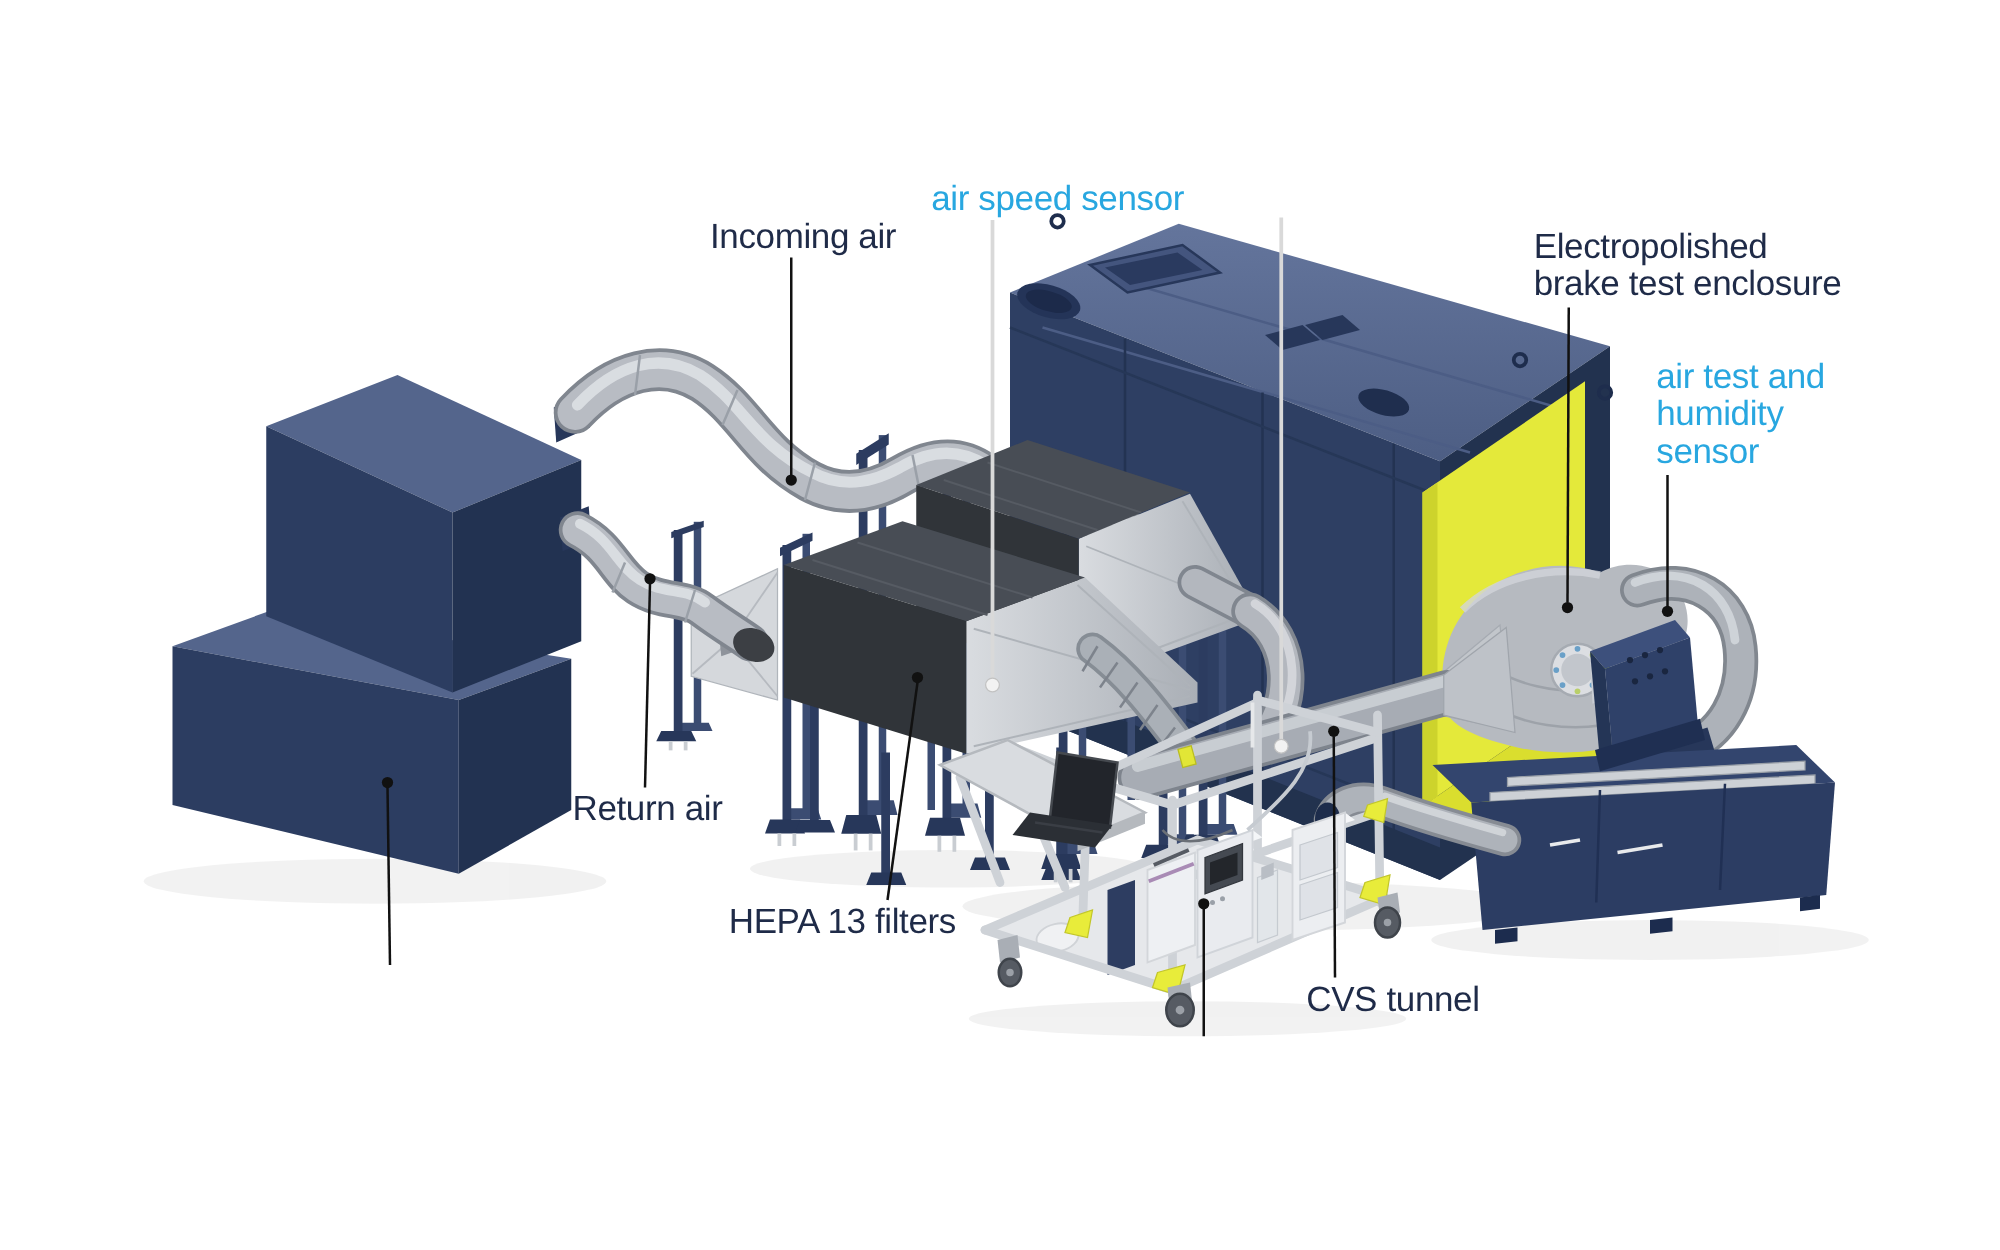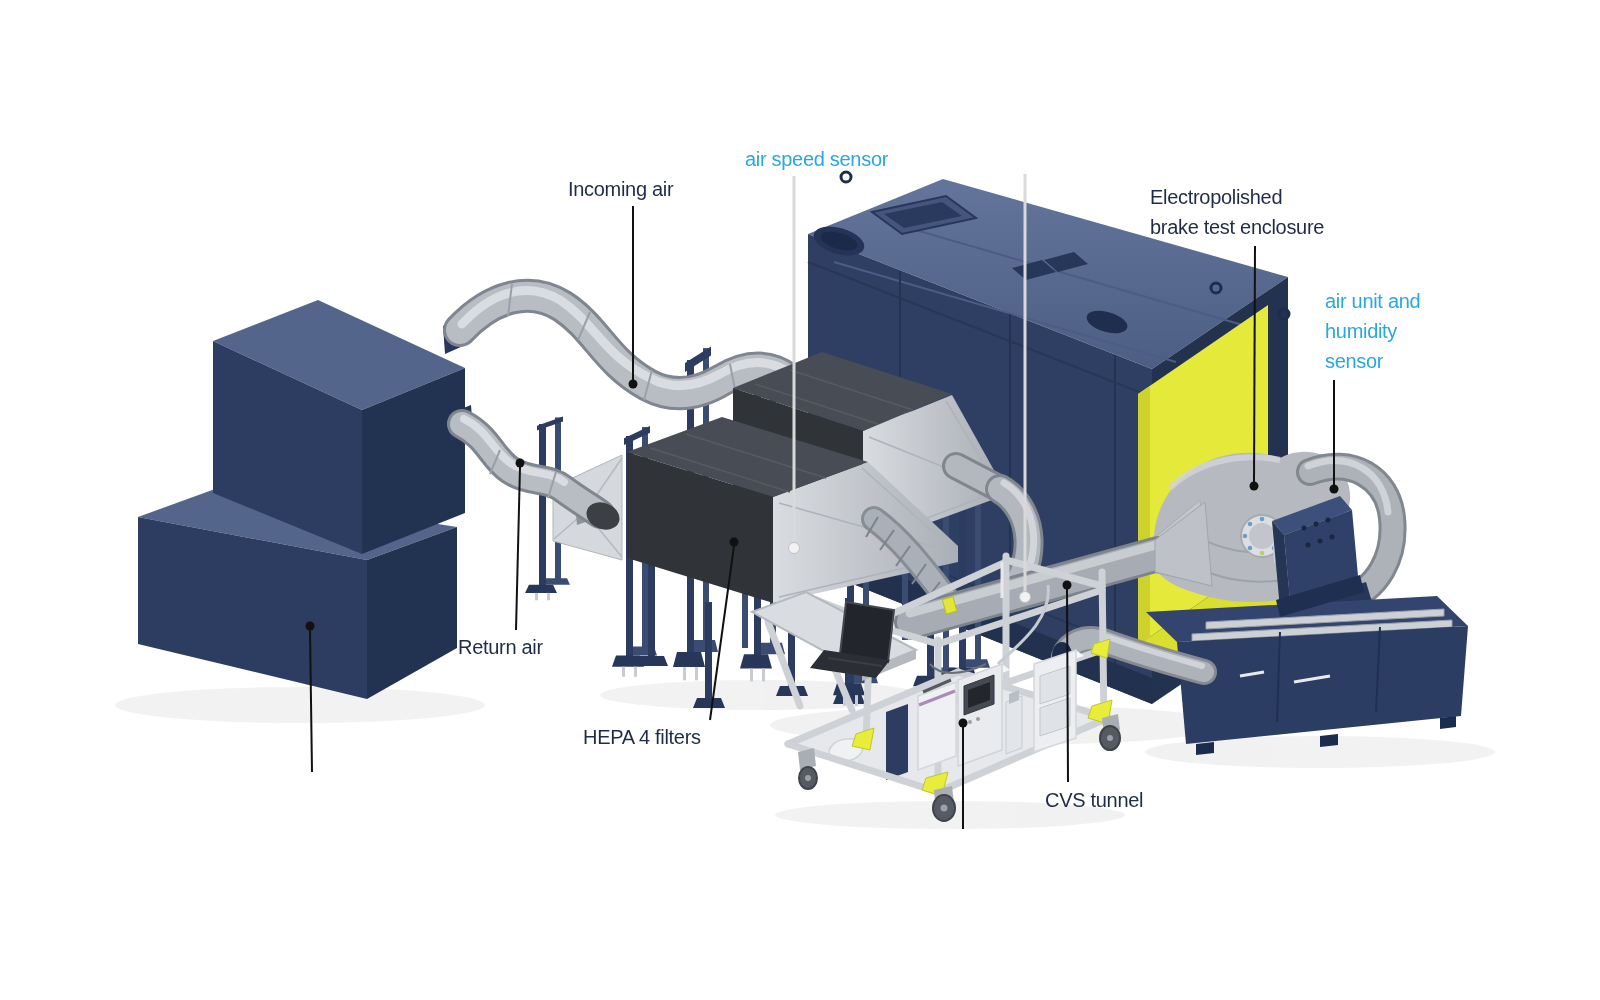--- a/index.html
+++ b/index.html
@@ -1,19 +1,19 @@
 <!DOCTYPE html>
 <html><head>
 <meta charset="utf-8">
 <style>
   html,body{margin:0;padding:0;background:#ffffff;}
   #stage{position:relative;width:1600px;height:1000px;background:#ffffff;overflow:hidden;
          font-family:"Liberation Sans",sans-serif;}
   #scene{position:absolute;left:0;top:0;}
-  .label{position:absolute;font-size:20px;line-height:30px;letter-spacing:-0.3px;
+  .label{position:absolute;font-size:28px;line-height:30px;letter-spacing:-0.3px;
          color:#1f2b48;white-space:nowrap;}
   .label.cyan{color:#28a7e0;}
   .label span{display:block;}
 </style>
 </head>
 <body>
 
 <div id="stage">
 <svg id="scene" width="1600" height="1000" viewBox="0 0 1600 1000">
   <defs>
@@ -347,33 +347,33 @@
     <line x1="1067" y1="589" x2="1068" y2="782" stroke="#111" stroke-width="2"></line>
     <circle cx="1067" cy="585" r="4.5" fill="#111"></circle>
   </g>
 </svg>
 
   <div class="label" style="left:568px;top:174px">Incoming air</div>
 
   <div class="label cyan" style="left:745px;top:144px">air speed sensor</div>
 
 
-  <div class="label" style="left:1150px;top:182px">
+  <div class="label" style="left:1227px;top:182px">
     <span>Electropolished</span>
     <span>brake test enclosure</span>
   </div>
 
   <div class="label cyan" style="left:1325px;top:286px">
-    <span>air unit and</span>
+    <span>air test and</span>
     <span>humidity</span>
     <span>sensor</span>
   </div>
 
   <div class="label" style="left:458px;top:632px">Return air</div>
 
-  <div class="label" style="left:583px;top:722px">HEPA 4 filters</div>
+  <div class="label" style="left:583px;top:722px">HEPA 13 filters</div>
 
 
 
   <div class="label" style="left:1045px;top:785px">
     <span>CVS tunnel</span>
   </div>
 </div>
 
 </body></html>

